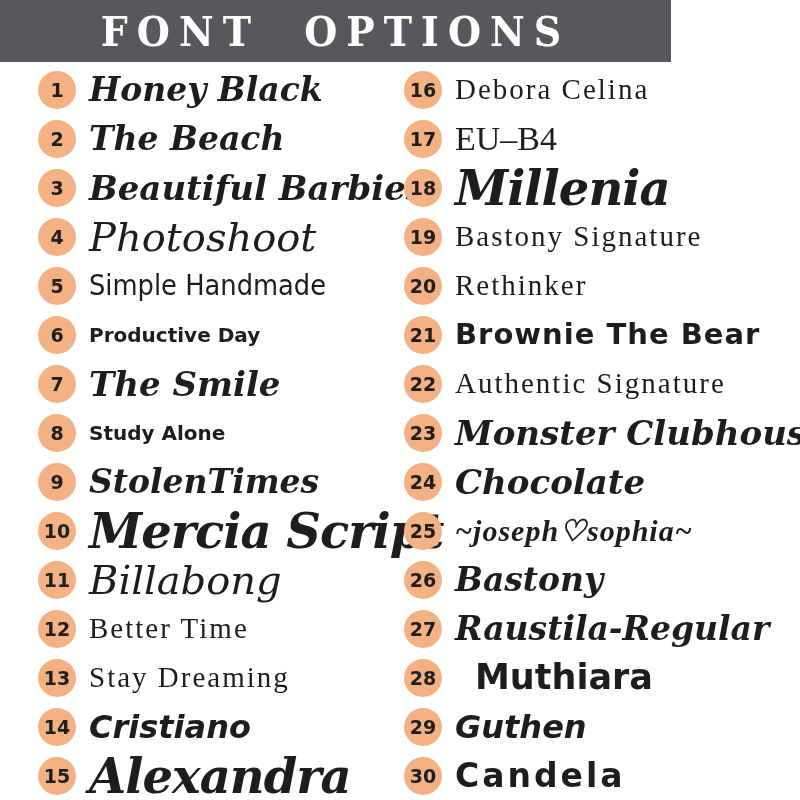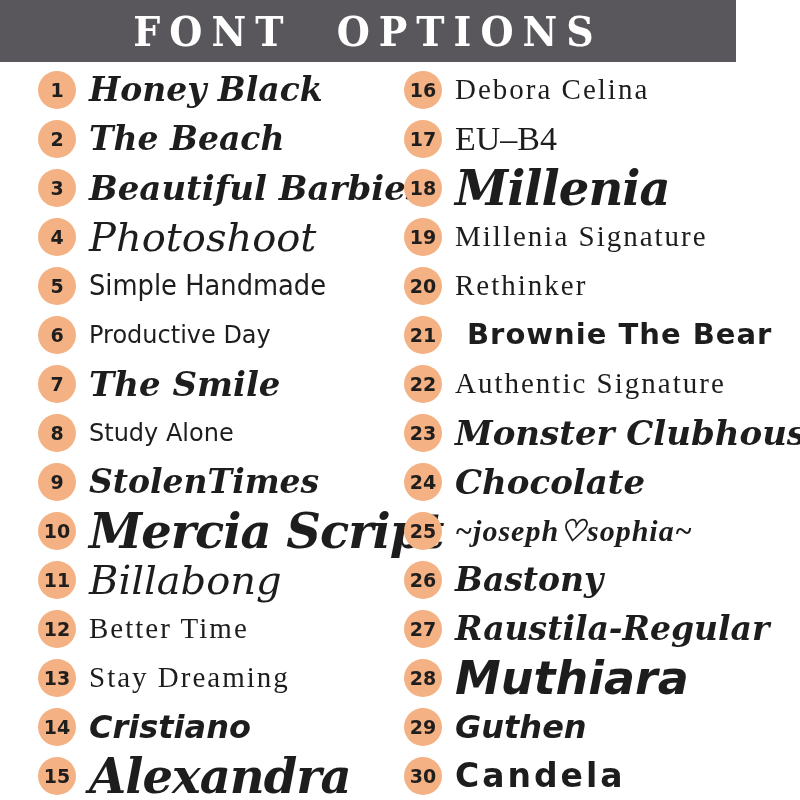--- a/index.html
+++ b/index.html
@@ -11,21 +11,21 @@
     --page-bg: #FFFFFF;
   }
   * { margin: 0; padding: 0; box-sizing: border-box; }
   html, body {
     width: 800px; height: 800px;
     background: var(--page-bg);
     overflow: hidden;
     font-family: "DejaVu Sans", sans-serif;
   }
   .header {
-    width: 736px; height: 62px;
+    width: 671px; height: 62px;
     background: var(--header-bg);
     display: flex; align-items: center; justify-content: center;
   }
   .header h1 {
     color: var(--header-text);
     font-family: "DejaVu Serif", serif;
     font-weight: 800;
     font-size: 38px;
     letter-spacing: 9px;
     word-spacing: 22px;
@@ -60,26 +60,26 @@
     margin-right: 13px;
   }
   .sample { color: var(--sample-text); line-height: 1; }
   
   .st-elegant      { font-family: "DejaVu Serif", serif; font-style: italic; font-weight: 600; font-size: 33px; }
   .st-bold-script  { font-family: "DejaVu Serif", serif; font-style: italic; font-weight: 800; font-size: 34px; }
   .st-heavy-script { font-family: "DejaVu Serif", serif; font-style: italic; font-weight: 700; font-size: 48px; letter-spacing: -1px; }
   .st-mono-script  { font-family: "DejaVu Serif", serif; font-style: italic; font-weight: 400; font-size: 40px; }
   .st-thin-sig     { font-family: "Liberation Serif", serif; font-weight: 400; font-size: 29px; letter-spacing: 2px; }
   .st-heart-sig    { font-family: "Liberation Serif", serif; font-style: italic; font-weight: 700; font-size: 30px; letter-spacing: 1px; }
-  .st-hand         { font-family: "DejaVu Sans", sans-serif; font-weight: 400; font-size: 24px; text-align: right; }
+  .st-hand         { font-family: "DejaVu Sans", sans-serif; font-weight: 700; font-size: 20px; text-align: right; }
   .st-hand-light   { font-family: "DejaVu Sans", sans-serif; font-weight: 400; font-size: 28px; transform: scaleX(.92); transform-origin: left center; }
   .st-serif        { font-family: "Liberation Serif", serif; font-weight: 400; font-size: 34px; text-align: right; }
-  .st-display      { font-family: "DejaVu Sans", sans-serif; font-weight: 800; font-size: 29px; letter-spacing: 1px; margin-left: 12px; }
+  .st-display      { font-family: "DejaVu Sans", sans-serif; font-weight: 800; font-size: 29px; letter-spacing: 1px; }
   .st-brush        { font-family: "DejaVu Sans", sans-serif; font-style: italic; font-weight: 700; font-size: 32px; }
-  .st-brush-heavy  { font-family: "DejaVu Sans", sans-serif; font-style: italic; font-weight: 800; font-size: 46px; }
+  .st-brush-heavy  { font-family: "DejaVu Sans", sans-serif; font-weight: 800; font-size: 35px; margin-left: 20px; }
   .st-round-script { font-family: "DejaVu Sans", sans-serif; font-weight: 700; font-size: 33px; letter-spacing: 3px; }
 </style>
 </head>
 <body>
 
 <header class="header">
   <h1>FONT OPTIONS</h1>
 </header>
 
 <main class="list">
@@ -170,21 +170,21 @@
     <span class="sample st-serif">EU–B4</span>
   </div>
 
   <div class="row">
     <span class="badge">18</span>
     <span class="sample st-heavy-script">Millenia</span>
   </div>
 
   <div class="row">
     <span class="badge">19</span>
-    <span class="sample st-thin-sig">Millenia Signature</span>
+    <span class="sample st-thin-sig">Bastony Signature</span>
   </div>
 
   <div class="row">
     <span class="badge">20</span>
     <span class="sample st-thin-sig">Rethinker</span>
   </div>
 
   <div class="row">
     <span class="badge">21</span>
     <span class="sample st-display">Brownie The Bear</span>

